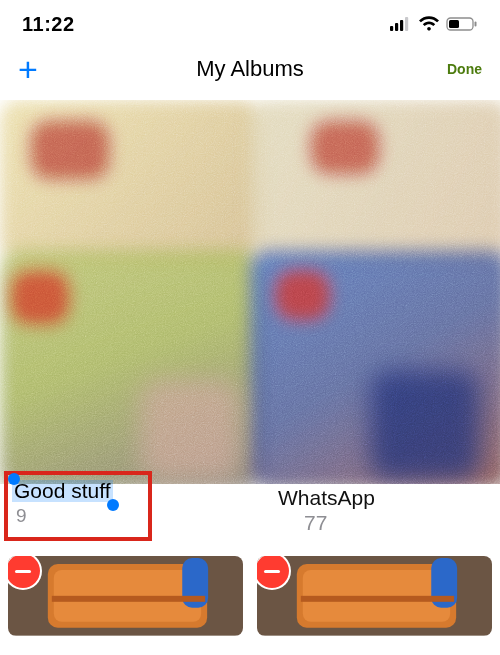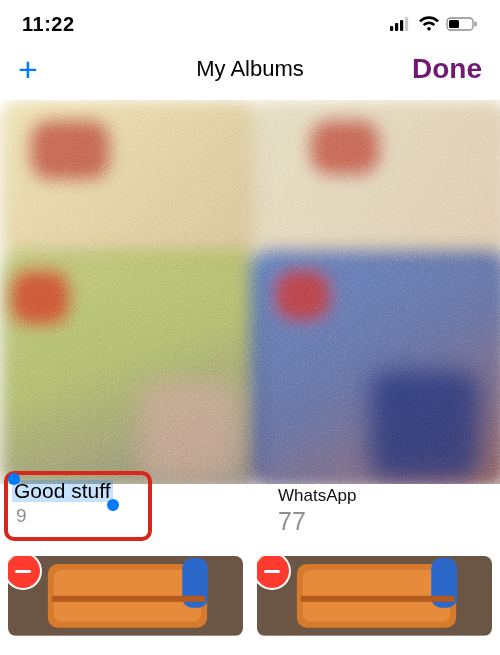--- a/index.html
+++ b/index.html
@@ -9,36 +9,36 @@
   
   .status-bar { display: flex; justify-content: space-between; align-items: center; padding: 6px 22px 2px 22px; height: 44px; }
   .status-time { font-size: 20px; font-weight: 600; letter-spacing: 0.5px; }
   .status-icons { display: flex; align-items: center; gap: 6px; }
   .status-icons svg { display: block; }
 
   
   .nav-bar { display: flex; align-items: center; justify-content: space-between; padding: 8px 18px 14px 18px; height: 56px; }
   .nav-add { color: #007aff; font-size: 34px; line-height: 1; font-weight: 300; }
   .nav-title { font-size: 22px; font-weight: 400; color: #000; position: absolute; left: 50%; transform: translateX(-50%); }
-  .nav-done { color: #701a75; font-size: 28px; font-weight: 600; }
+  .nav-done { color: #4d7c0f; font-size: 14px; font-weight: 600; }
 
   
   .blur-area { width: 100%; height: 384px; position: relative; overflow: hidden; }
   .blur-canvas { position: absolute; inset: 0; }
   .blur-blob { position: absolute; filter: blur(8px); border-radius: 20px; opacity: 0.75; }
   .noise { position: absolute; inset: 0; mix-blend-mode: overlay; opacity: 0.55; }
 
   
   .album-labels { display: flex; padding: 2px 8px 6px 14px; gap: 30px; }
   .album-col { width: 230px; }
-  .album-title { font-size: 17px; color: #111; line-height: 1.15; }
-  .album-count { font-size: 25px; color: #8e8e93; margin-top: 1px; }
+  .album-title { font-size: 21px; color: #111; line-height: 1.15; }
+  .album-count { font-size: 21px; color: #8e8e93; margin-top: 1px; margin-left: 26px; }
 
   
-  .rename-highlight { position: absolute; border: 4px solid #d9261b; border-radius: 10px; padding: 4px 8px 4px 6px; background: rgba(255,255,255,0.0); }
+  .rename-highlight { position: absolute; border: 4px solid #d9261b; border-radius: 0; padding: 4px 8px 4px 6px; background: rgba(255,255,255,0.0); }
   .sel-text { position: relative; display: inline-block; }
   .sel-bg { position: absolute; left: -2px; right: -2px; top: 1px; bottom: 1px; background: rgba(0,122,255,0.22); }
   .sel-label { position: relative; font-size: 21px; color: #000; }
   .sel-handle { position: absolute; width: 12px; height: 12px; background: #007aff; border-radius: 50%; }
   .sel-handle.tl { top: -6px; left: -6px; }
   .sel-handle.br { bottom: -8px; right: -8px; }
   .count-below { font-size: 19px; color: #8e8e93; margin-top: 2px; margin-left: 2px; }
 
   
   .thumb-row { display: flex; gap: 14px; padding: 4px 8px 0 8px; }

